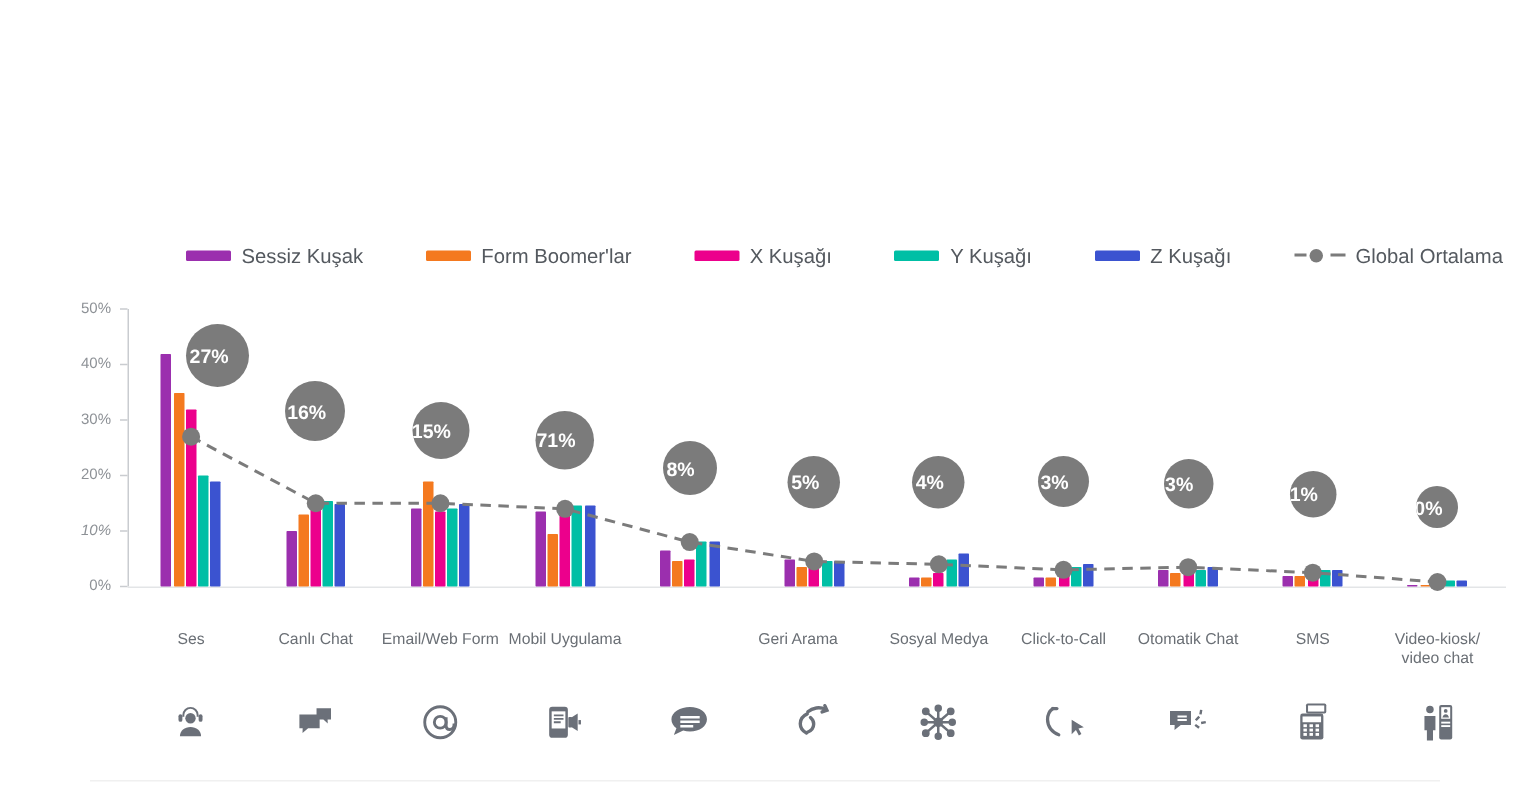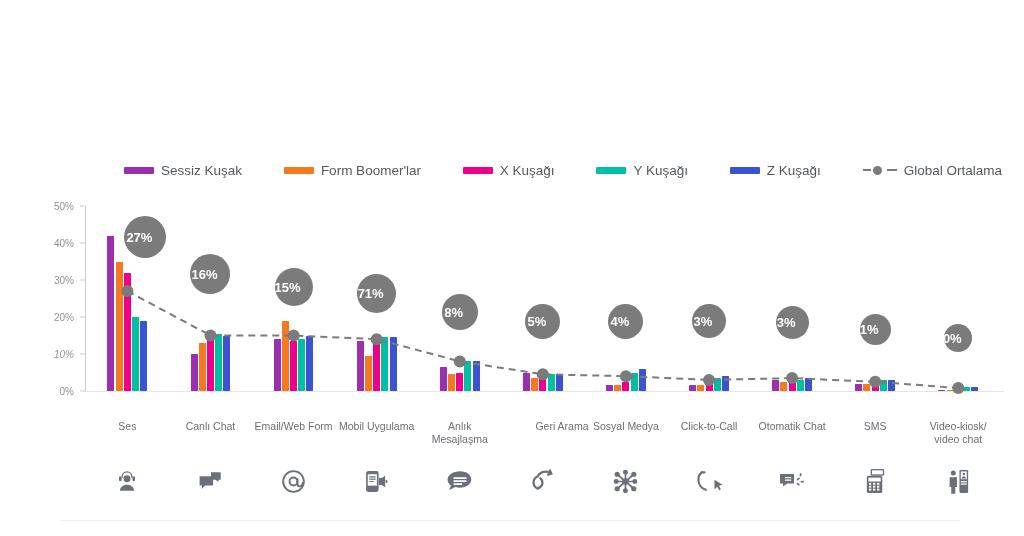--- a/index.html
+++ b/index.html
@@ -308,25 +308,21 @@
       </div>
       <div class="xlabel" style="left: 120.482px; width: 109.091px; margin-left: 0px;">
         <div>Canlı Chat</div>
       </div>
       <div class="xlabel" style="left: 203.573px; width: 109.091px; margin-left: 0px;">
         <div>Email/Web Form</div>
       </div>
       <div class="xlabel" style="left: 286.664px; width: 109.091px; margin-left: 0px;">
         <div>Mobil Uygulama</div>
       </div>
-      <div class="xlabel" style="left: 369.755px; width: 109.091px; margin-left: 0px;">
-        <div>Anlık</div>
-        <div>Mesajlaşma</div>
-      </div>
-      <div class="xlabel" style="left: 472px; width: 109.091px; margin-left: 0px;">
+      <div class="xlabel" style="left: 442px; width: 109.091px; margin-left: 0px;">
         <div>Geri Arama</div>
       </div>
       <div class="xlabel" style="left: 535.936px; width: 109.091px; margin-left: 0px;">
         <div>Sosyal Medya</div>
       </div>
       <div class="xlabel" style="left: 619.027px; width: 109.091px; margin-left: 0px;">
         <div>Click-to-Call</div>
       </div>
       <div class="xlabel" style="left: 702.118px; width: 109.091px; margin-left: 0px;">
         <div>Otomatik Chat</div>

